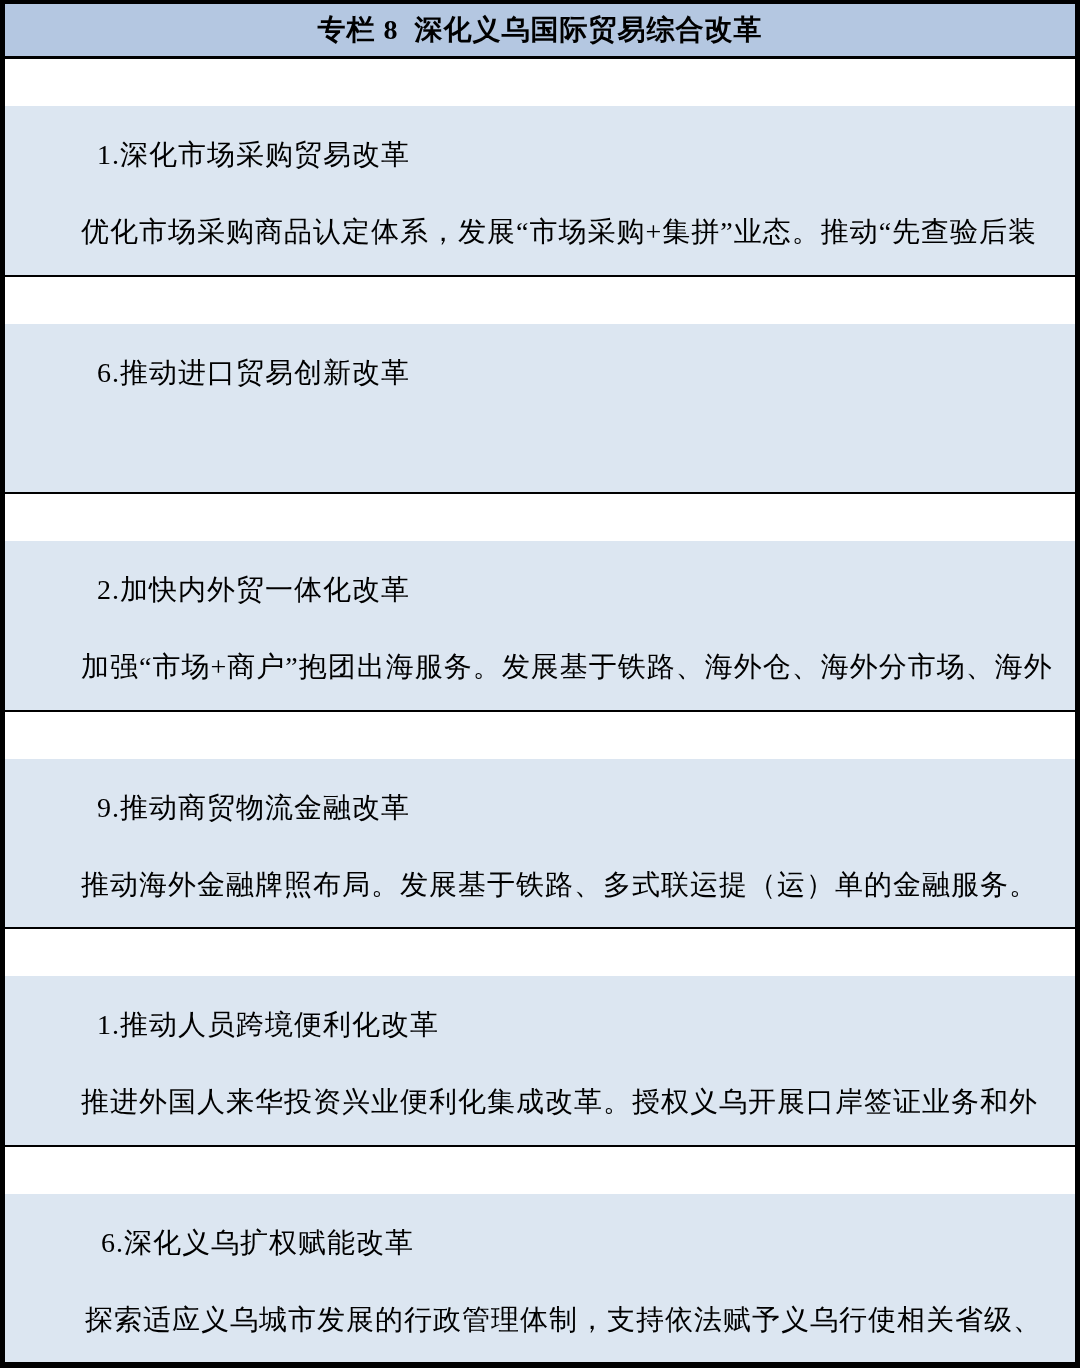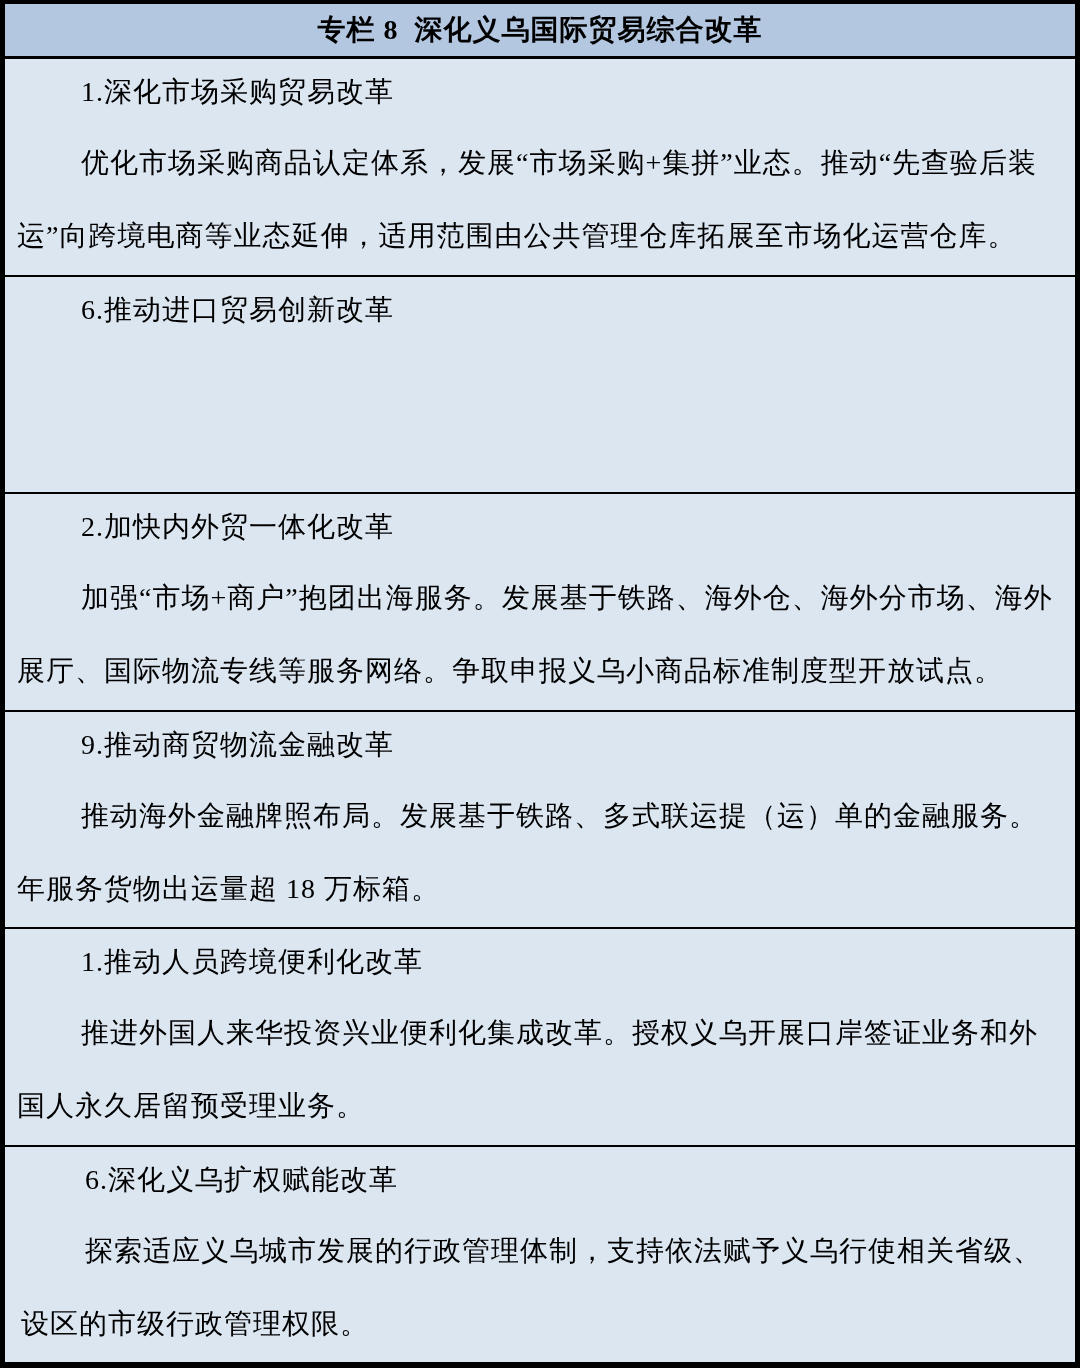--- a/index.html
+++ b/index.html
@@ -2,35 +2,36 @@
 <html><head>
 <meta charset="utf-8">
 <style>
   html,body{margin:0;padding:0;background:#ffffff;}
   .box{
     width:1080px;height:1368px;box-sizing:border-box;
     border:5px solid #000;border-top-width:4px;border-bottom-width:6px;
     display:flex;flex-direction:column;
     font-family:"Liberation Serif","DejaVu Sans",sans-serif;
     color:#000;
+    gap:47px;
   }
   .title-row{
     flex:0 0 52px;background:var(--header-bg,#b4c7e1);
     border-bottom:3px solid #000;
     display:flex;align-items:center;justify-content:center;
     font-size:28px;font-weight:bold;letter-spacing:1px;white-space:pre;
   }
   .section{
     flex:1 1 0;background:var(--body-bg,#dce6f1);
     border-bottom:2px solid #000;
     box-sizing:border-box;padding:9px 12px 0 12px;overflow:hidden;
   }
   .section:last-child{border-bottom:none;padding-left:16px;}
   .sec-heading{
-    margin:0;font-size:28px;font-weight:normal;
+    margin:16px;font-size:28px;font-weight:normal;
     line-height:48px;padding-left:64px;letter-spacing:1px;
   }
   .sec-body{
     margin:10px 0 0 0;font-size:28px;
     line-height:73px;text-indent:64px;letter-spacing:1px;
     text-align:left;
   }
 </style>
 </head>
 <body>

